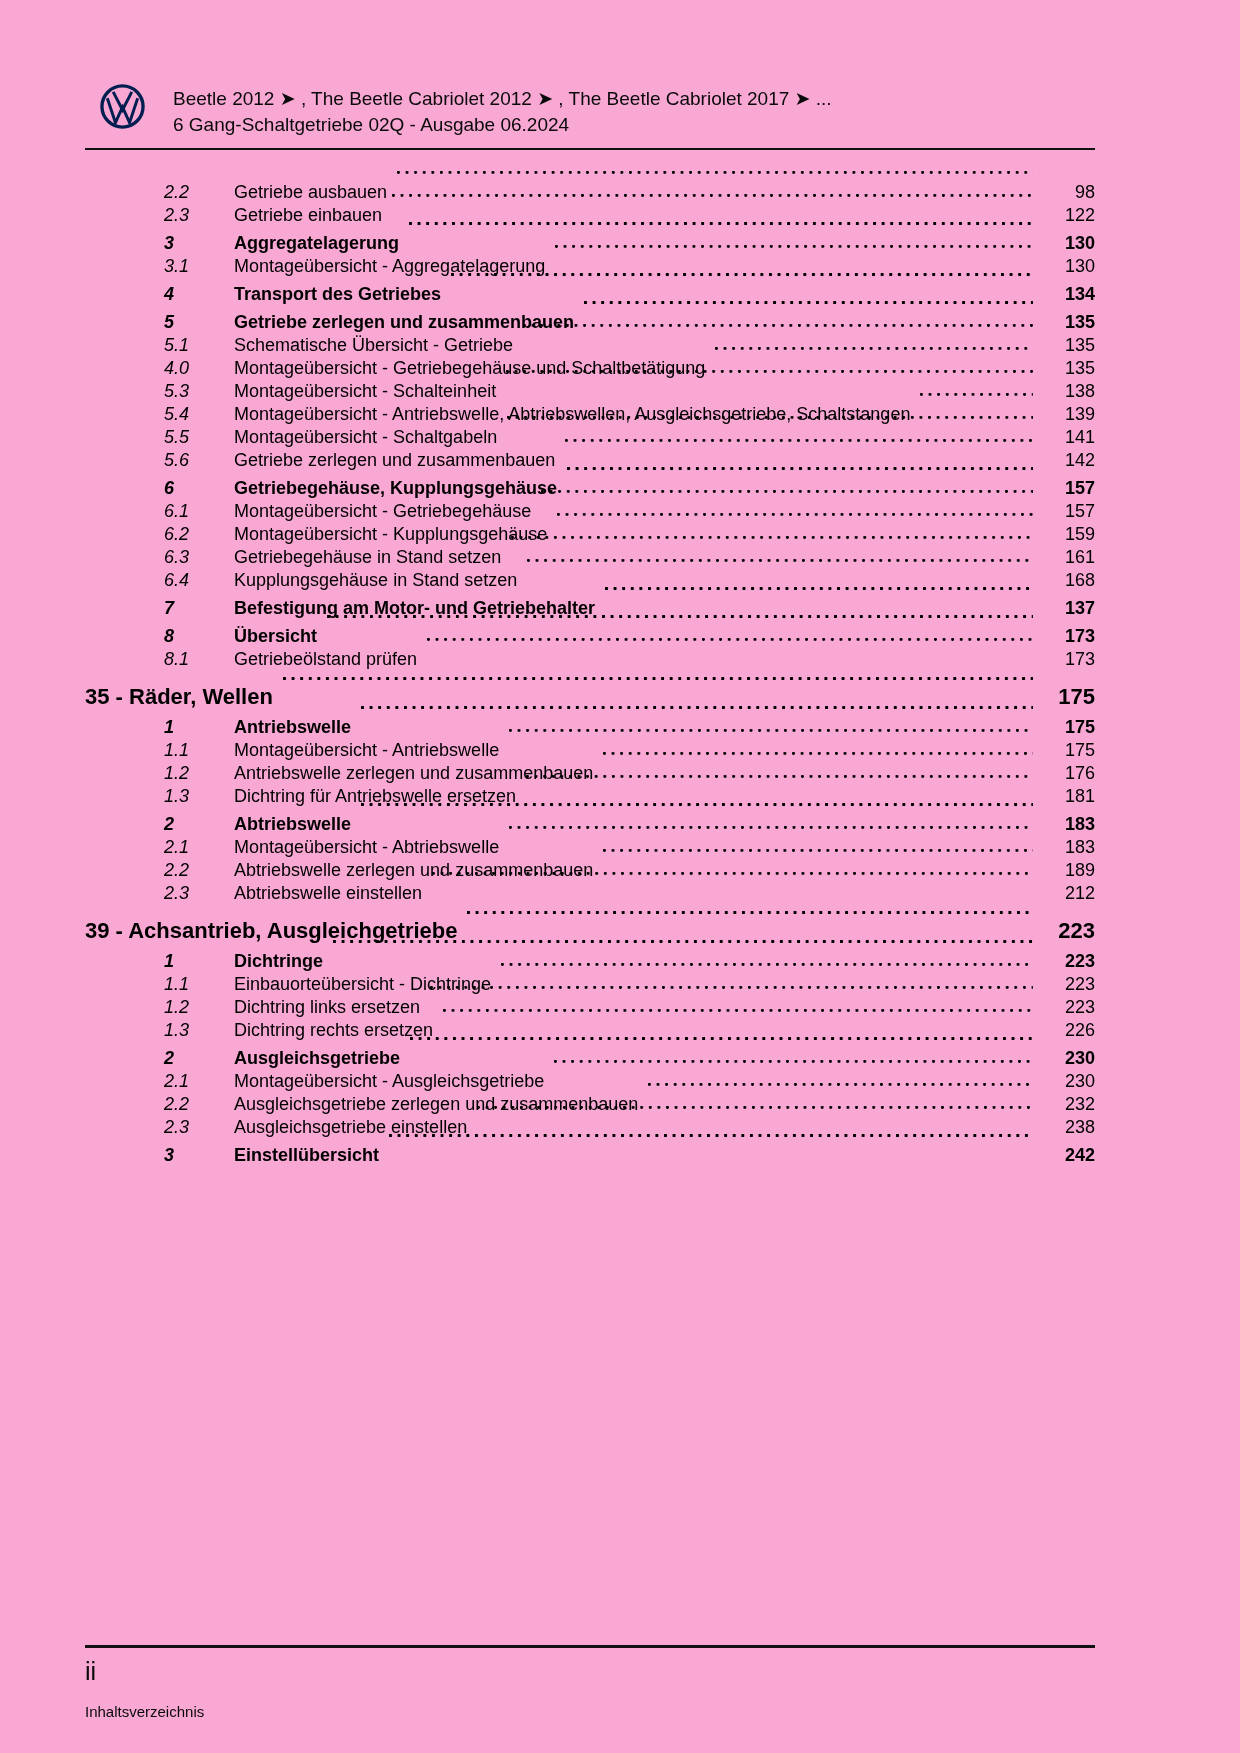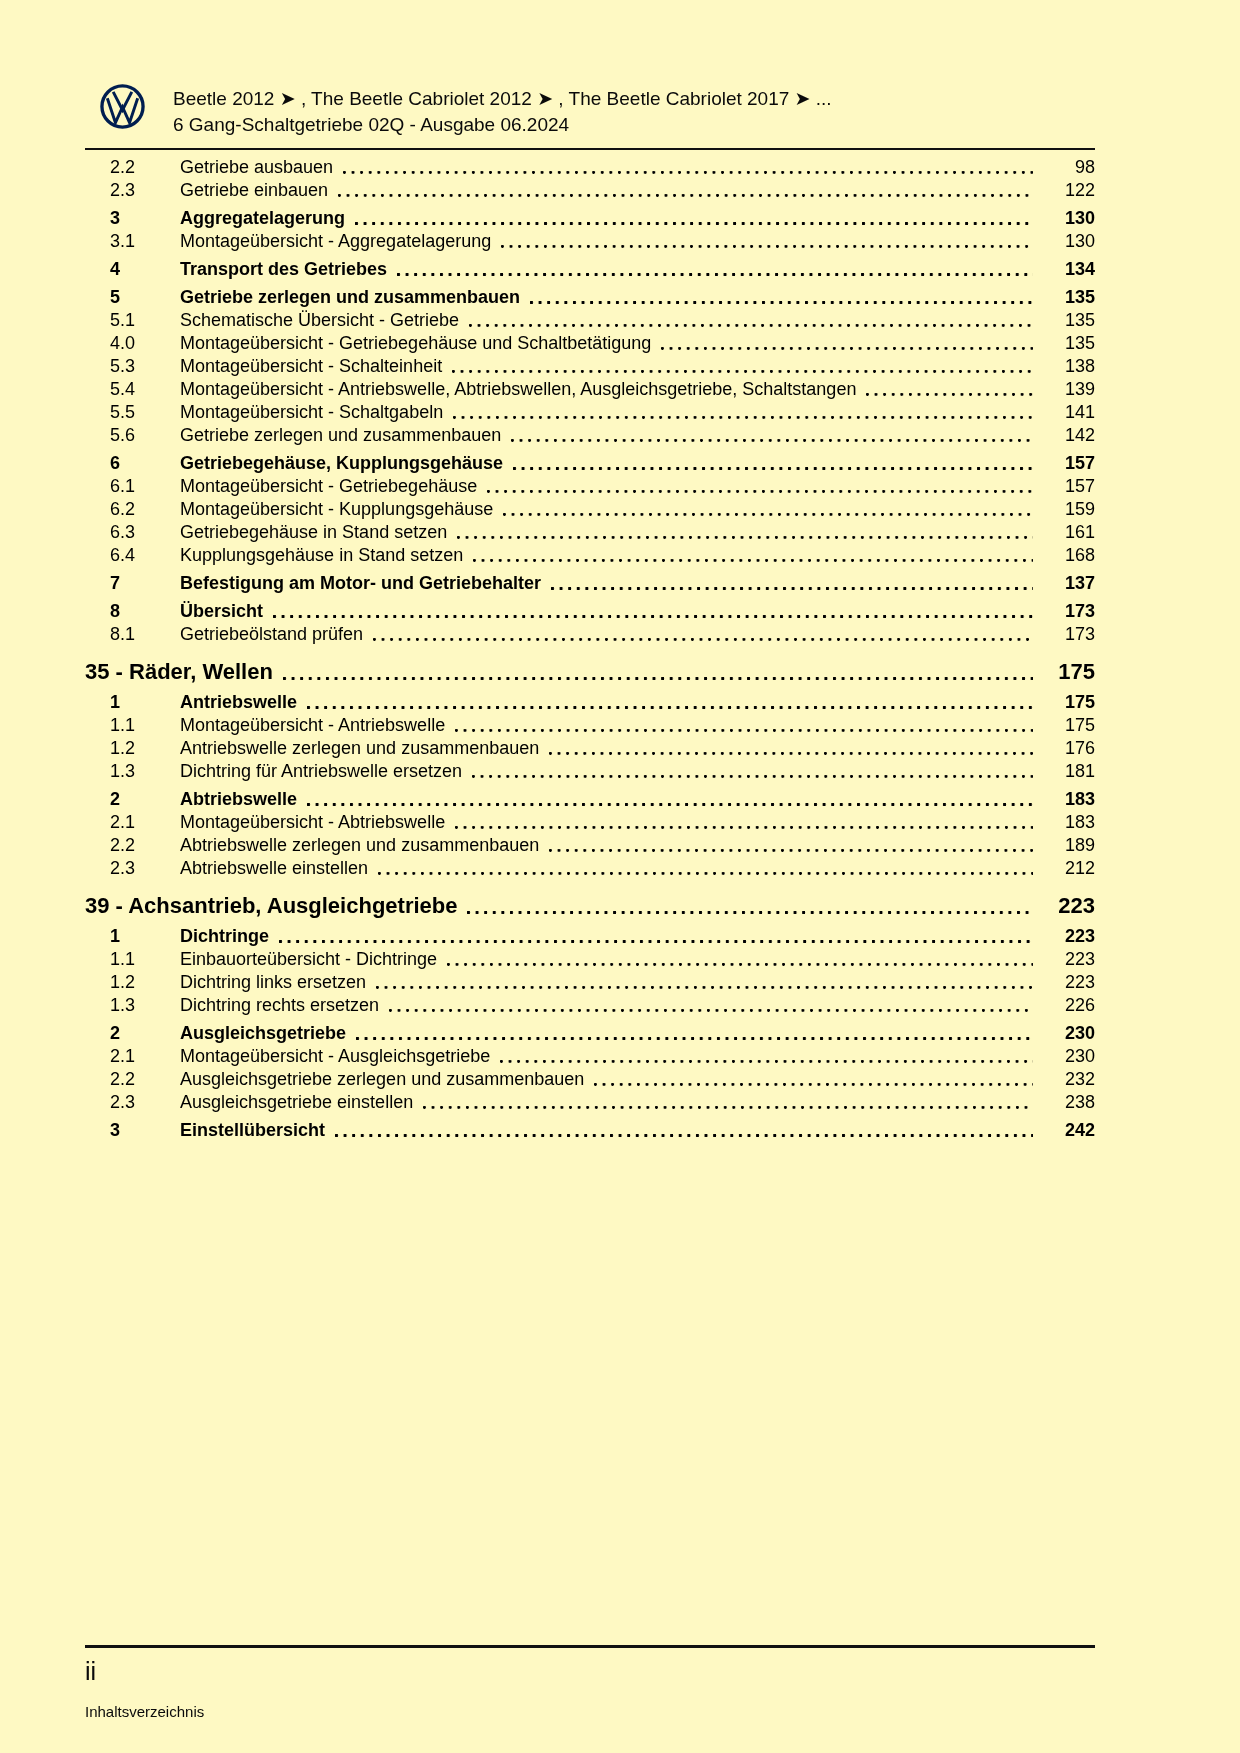--- a/index.html
+++ b/index.html
@@ -1,41 +1,41 @@
 <!DOCTYPE html>
 <html><head>
 <meta charset="utf-8">
 <style>
   html,body{margin:0;padding:0;background:#ffffff;}
   body{
     width:1240px;height:1753px;position:relative;overflow:hidden;
     font-family:"Liberation Sans","DejaVu Sans",sans-serif;color:#000;
   }
-  .page{position:absolute;inset:0;background:#fef9c3;}
+  .page{position:absolute;inset:0;background:#f9a8d4;}
 
   
   .vw-logo{position:absolute;left:99px;top:83px;width:47px;height:47px;}
   .header-text{position:absolute;left:173px;top:86px;font-size:19px;line-height:26px;color:#0a0a0a;}
   .header-rule{position:absolute;left:85px;top:148px;width:1010px;height:2px;background:#111;}
 
   
   .toc{position:absolute;left:85px;top:156px;width:1010px;}
   .row{
     display:flex;align-items:baseline;
     font-size:18px;line-height:23px;height:23px;white-space:nowrap;
   }
-  .row .num{flex:none;width:70px;margin-left:25px;}
+  .row .num{flex:none;width:70px;margin-left:79px;font-style:italic;}
   .row .title{flex:0 0 auto;}
   .row .leader{
     flex:1 1 auto;min-width:10px;align-self:flex-end;height:3px;
     margin:0 14px 5px 10px;
     background-image:radial-gradient(circle at 1.4px 1.4px,#000 1.2px,transparent 1.7px);
     background-size:8.6px 3px;background-repeat:repeat-x;background-position:left bottom;
   }
-  .row .pagenum{flex:none;min-width:48px;text-align:right;}
+  .row .pagenum{flex:none;min-width:48px;text-align:right;margin-top:25px;}
   .row.bold{font-weight:bold;margin-top:5px;}
   .row.bold .leader{background-image:radial-gradient(circle at 1.5px 1.5px,#000 1.4px,transparent 1.9px);}
   .row.chapter{
     font-weight:bold;font-size:22px;line-height:28px;height:28px;margin-top:12px;justify-content:space-between;
   }
   .row.chapter .leader{margin-bottom:6px;
     background-image:radial-gradient(circle at 1.5px 1.5px,#000 1.4px,transparent 1.9px);}
 
   
   .footer-rule{position:absolute;left:85px;top:1645px;width:1010px;height:3px;background:#111;}

